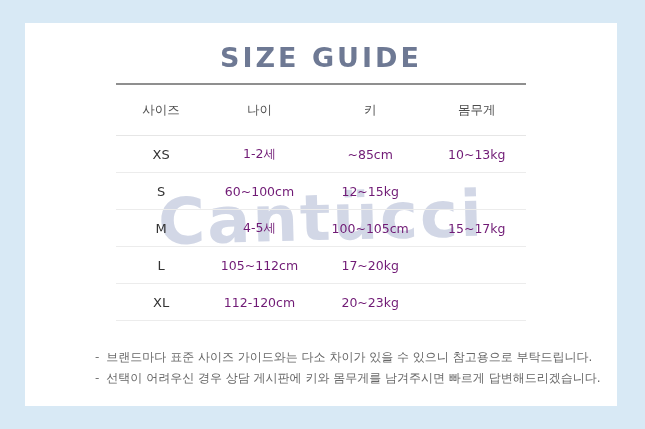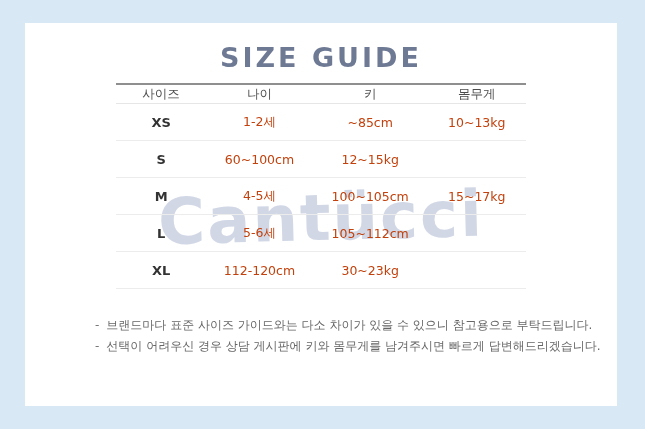--- a/index.html
+++ b/index.html
@@ -47,24 +47,24 @@
     margin: 10px auto 0 auto;
     border-top: 2px solid #8f8f8f;
   }
   .trow {
     display: grid;
     grid-template-columns: 22% 26% 28% 24%;
     align-items: center;
     height: 37px;
     border-bottom: 1px solid #ececec;
   }
-  .trow.header { height: 19px; border-bottom: 1px solid #e6e6e6; }
-  .cell { text-align: center; font-size: 12.5px; color: #c2410c; }
+  .trow.header { height: 51px; border-bottom: 1px solid #e6e6e6; }
+  .cell { text-align: center; font-size: 12.5px; color: #701a75; }
   .trow.header .cell { color: #4d4d4d; }
-  .cell.size-label { font-weight: 700; font-size: 13px; color: #333333; }
+  .cell.size-label { font-weight: 400; font-size: 13px; color: #333333; }
   .notes {
     position: relative;
     z-index: 1;
     margin: 26px 0 0 70px;
     width: 480px;
   }
   .note-line {
     display: flex;
     font-size: 12px;
     color: #666666;
@@ -105,28 +105,28 @@
 
     <div class="trow">
       <div class="cell size-label">M</div>
       <div class="cell">4-5세</div>
       <div class="cell">100~105cm</div>
       <div class="cell">15~17kg</div>
     </div>
 
     <div class="trow">
       <div class="cell size-label">L</div>
-      <div class="cell">5-6세</div>
       <div class="cell">105~112cm</div>
+      <div class="cell">17~20kg</div>
     </div>
 
     <div class="trow">
       <div class="cell size-label">XL</div>
       <div class="cell">112-120cm</div>
-      <div class="cell">30~23kg</div>
+      <div class="cell">20~23kg</div>
     </div>
   </div>
 
   <div class="notes">
     <div class="note-line">
       <span class="note-bullet">-</span>
       <span>브랜드마다 표준 사이즈 가이드와는 다소 차이가 있을 수 있으니 참고용으로 부탁드립니다.</span>
     </div>
     <div class="note-line">
       <span class="note-bullet">-</span>

